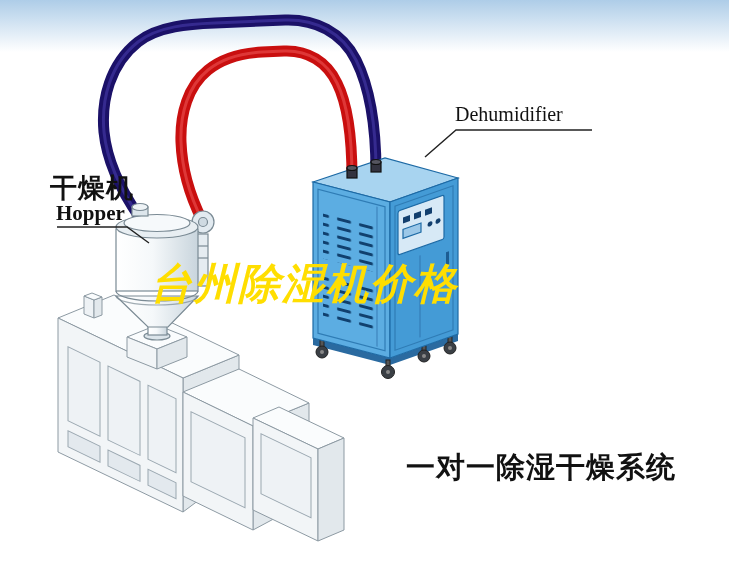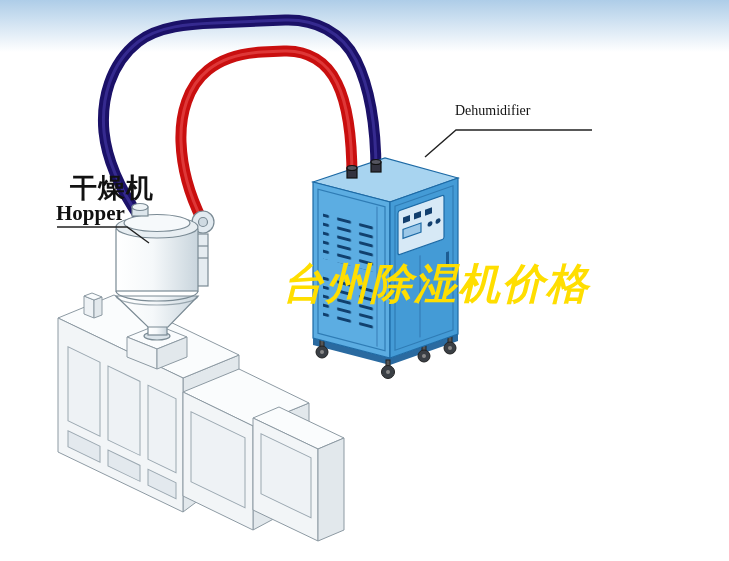--- a/index.html
+++ b/index.html
@@ -6,29 +6,29 @@
   .stage{
     position:relative;width:729px;height:561px;margin:0 auto;
     background:#ffffff;overflow:hidden;
     font-family:"Liberation Sans",sans-serif;
   }
   .stage svg{position:absolute;left:0;top:0;width:729px;height:561px;}
   .lbl{position:absolute;color:#111;white-space:nowrap;}
   .lbl-cn{font-weight:bold;font-family:"Liberation Sans",sans-serif;letter-spacing:1px;}
   .lbl-en{font-family:"Liberation Serif",serif;}
   .watermark{
-    position:absolute;left:150px;top:256px;width:440px;text-align:right;
+    position:absolute;left:150px;top:256px;width:440px;text-align:left;
     font-size:42px;font-weight:bold;font-style:italic;
     color:#ffde00;letter-spacing:2px;
     font-family:"Liberation Sans",sans-serif;
   }
-  .hopper-cn{left:50px;top:170px;font-size:27px;margin-left:20px;}
+  .hopper-cn{left:50px;top:170px;font-size:27px;}
   .hopper-en{left:56px;top:201px;font-size:21px;font-weight:bold;}
   .dehum-cn{left:477px;top:74px;font-size:27px;}
-  .dehum-en{left:455px;top:103px;font-size:14px;}
+  .dehum-en{left:455px;top:103px;font-size:20px;}
   .sys-cn{left:406px;top:448px;font-size:29px;}
   .sys-en{left:423px;top:487px;font-size:21px;}
 </style>
 </head>
 <body>
 
 <div class="stage">
 
   <svg viewBox="0 0 729 561">
     <defs>
@@ -174,14 +174,15 @@
     <g fill="none" stroke="#222" stroke-width="1.4">
       <polyline points="57,227 127,227 149,243"></polyline>
       <polyline points="592,130 456,130 425,157"></polyline>
     </g>
   </svg>
 
   <div class="lbl lbl-cn hopper-cn">干燥机</div>
   <div class="lbl lbl-en hopper-en">Hopper</div>
   <div class="lbl lbl-en dehum-en">Dehumidifier</div>
   <div class="watermark">台州除湿机价格</div>
+  <div class="lbl lbl-cn sys-cn">一对一除湿干燥系统</div>
 
 </div>
 
 </body></html>

